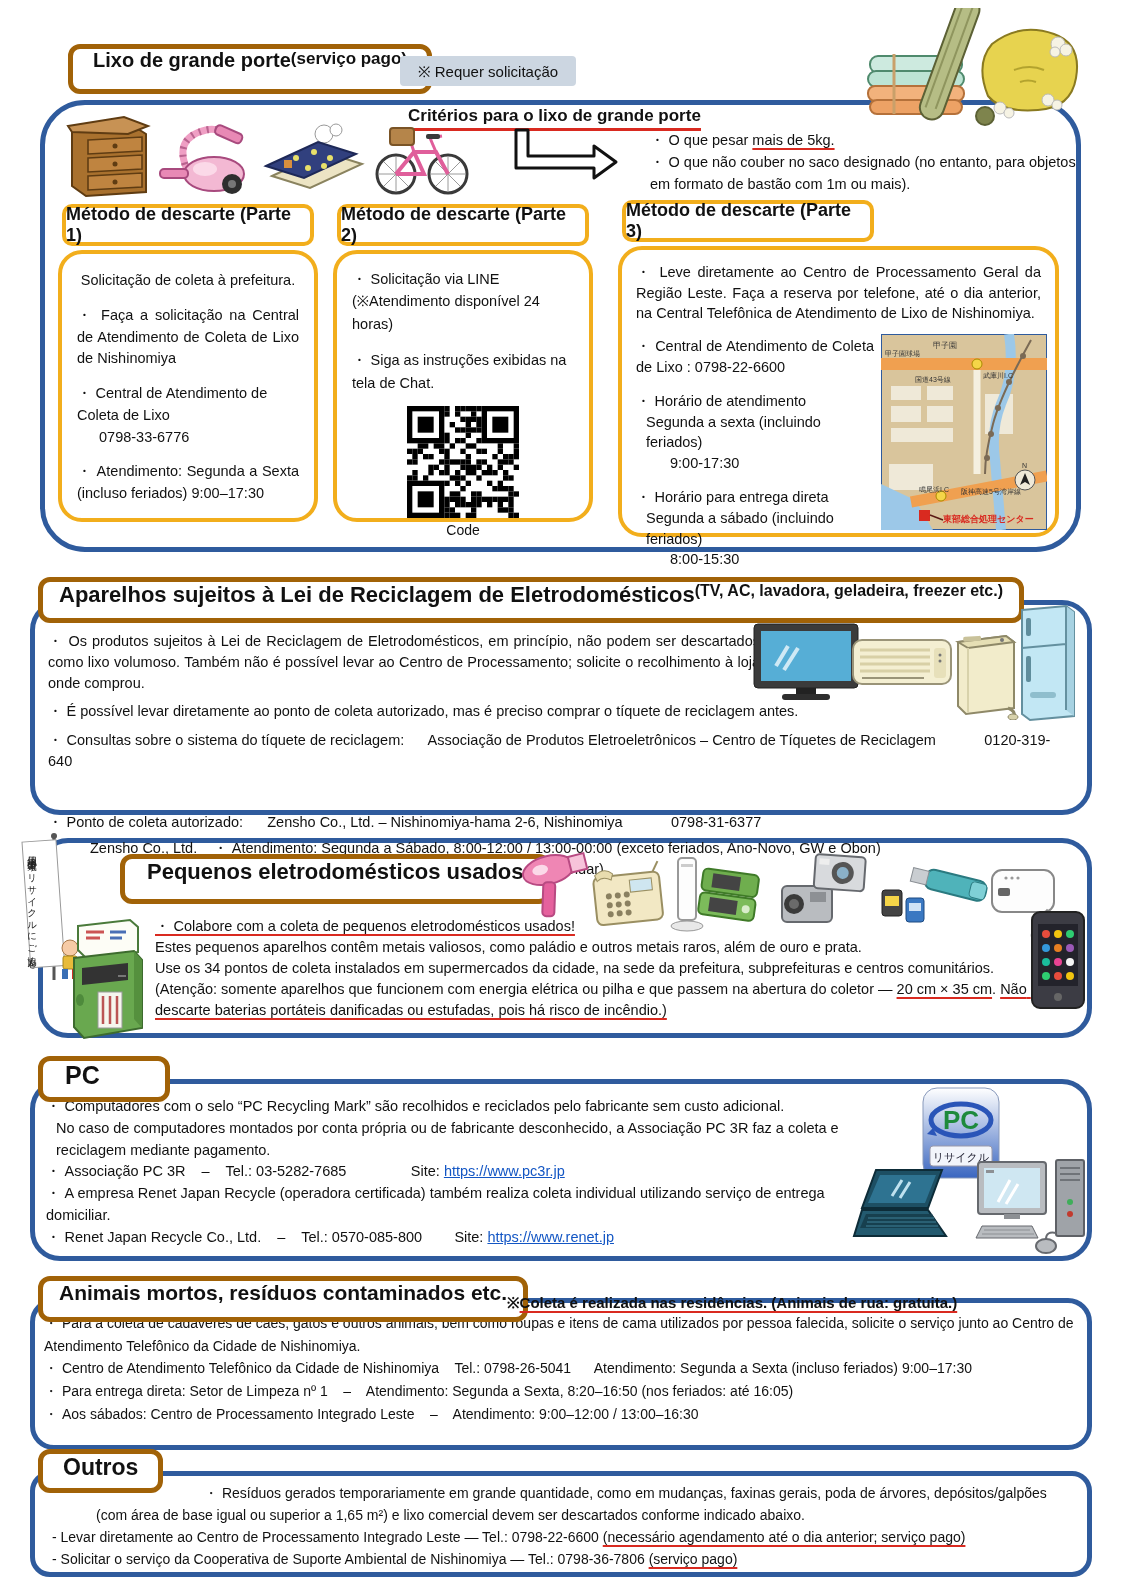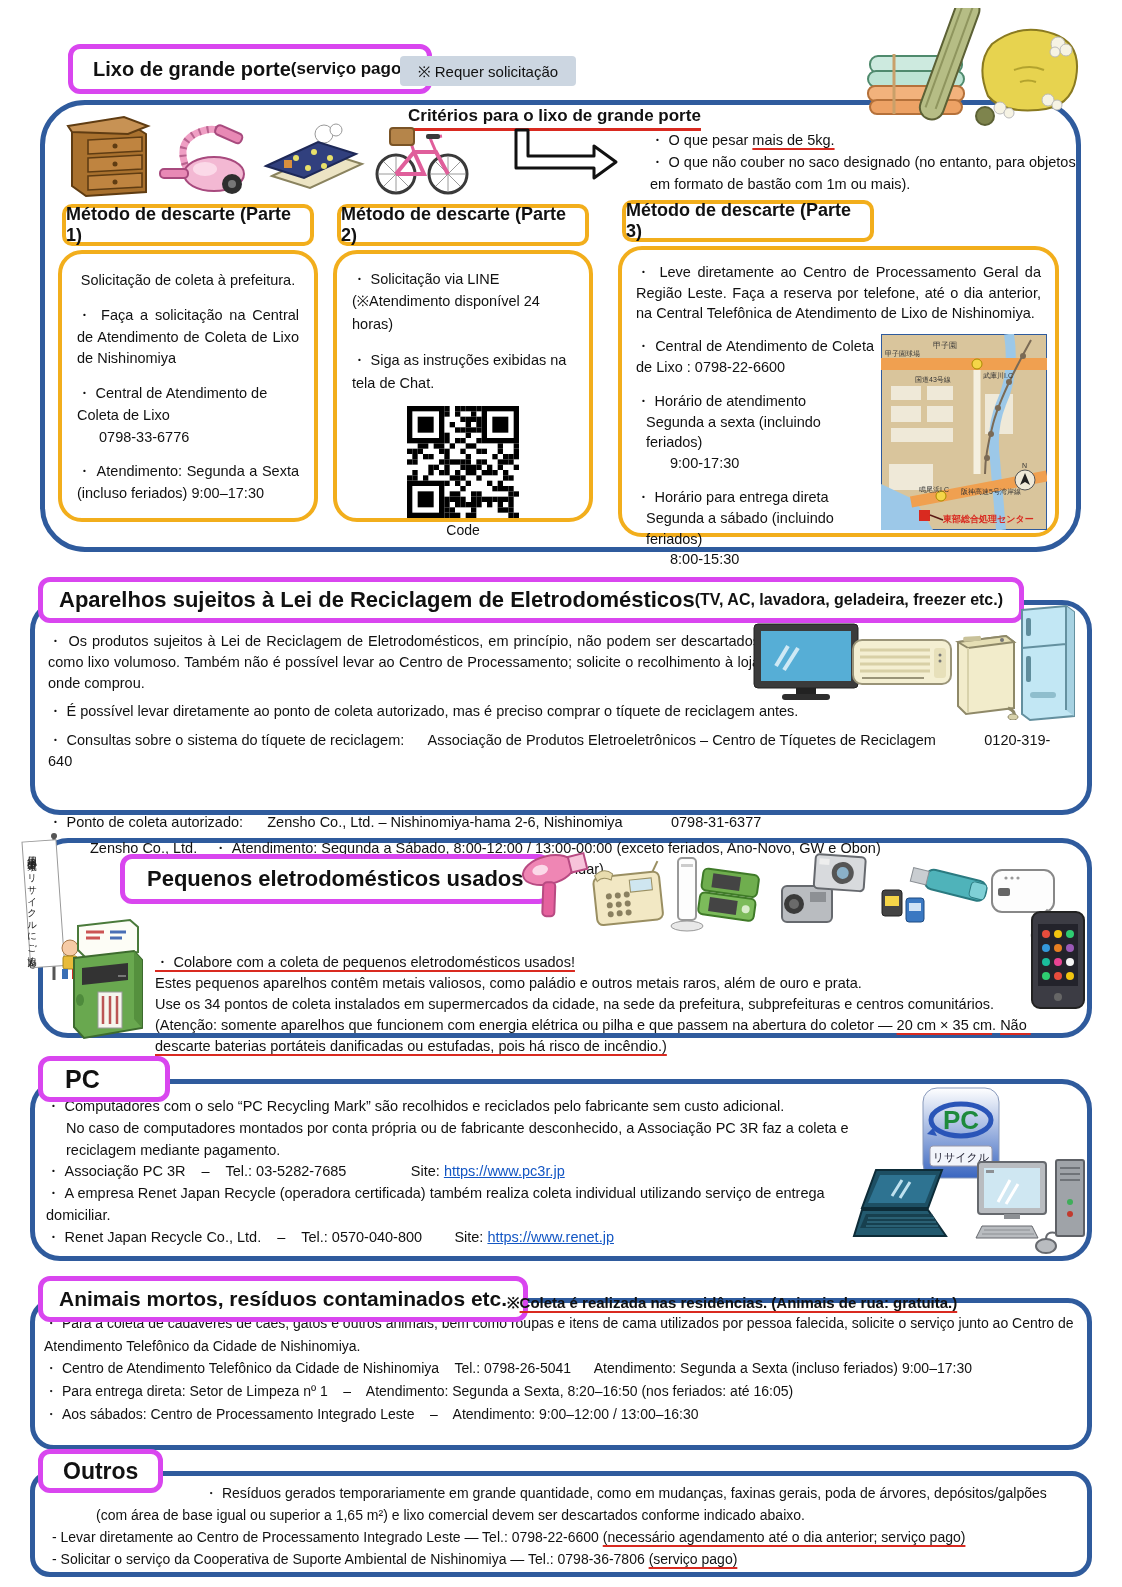--- a/index.html
+++ b/index.html
@@ -1,21 +1,21 @@
 <!DOCTYPE html>
 <html><head>
 <meta charset="utf-8">
 <style>
   html,body{margin:0;padding:0;background:#fff;}
   .page{position:relative;width:1122px;height:1587px;background:#fff;
         font-family:"Liberation Sans",sans-serif;color:#111;overflow:hidden;}
   .abs{position:absolute;}
   .container{position:absolute;background:#fff;border:5px solid #2f5b9d;box-sizing:border-box;z-index:1;}
-  .tbox{position:absolute;background:#fff;border:5px solid #d946ef;border-radius:12px;
-        display:flex;align-items:center;font-weight:bold;box-sizing:border-box;z-index:5;white-space:nowrap;}
+  .tbox{position:absolute;background:#fff;border:5px solid #a16207;border-radius:12px;
+        display:flex;align-items:flex-start;font-weight:bold;box-sizing:border-box;z-index:5;white-space:nowrap;}
   .ybox{position:absolute;background:#fff;border:4px solid #f2ae1c;box-sizing:border-box;z-index:2;}
   .ytitle{border-radius:10px;display:flex;align-items:center;justify-content:center;
           font-weight:bold;font-size:18px;z-index:3;}
   .badge{position:absolute;background:#ccd6e1;border-radius:4px;display:flex;align-items:center;
          font-size:15px;z-index:5;}
   .line{white-space:pre-wrap;}
   .ru{text-decoration:underline;text-decoration-color:#d92a20;text-decoration-thickness:2px;text-underline-offset:3px;}
   .crit-h{font-weight:bold;font-size:17px;border-bottom:3px solid #d92a20;padding-bottom:2px;display:inline-block;}
   .just{text-align:justify;}
   a.lnk{color:#1356c4;}
@@ -525,21 +525,21 @@
       <circle cx="18" cy="52" r="4" fill="#1abc9c"></circle>
         <circle cx="30" cy="52" r="4" fill="#e84393"></circle>
         <circle cx="42" cy="52" r="4" fill="#f5f5f5"></circle>
       <circle cx="18" cy="66" r="4" fill="#2ecc71"></circle>
         <circle cx="30" cy="66" r="4" fill="#e74c3c"></circle>
         <circle cx="42" cy="66" r="4" fill="#f1c40f"></circle>
     </g>
     <circle cx="30" cy="87" r="4" fill="#666"></circle>
   </svg>
 
-  <div class="abs" style="left:155px;top:952px;width:880px;font-size:14.5px;line-height:1.45;z-index:4;">
+  <div class="abs" style="left:155px;top:916px;width:880px;font-size:14.5px;line-height:1.45;z-index:4;">
     <div class="line"><span class="ru">・ Colabore com a coleta de pequenos eletrodomésticos usados!</span></div>
     <div class="line">Estes pequenos aparelhos contêm metais valiosos, como paládio e outros metais raros, além de ouro e prata.</div>
     <div class="line">Use os 34 pontos de coleta instalados em supermercados da cidade, na sede da prefeitura, subprefeituras e centros comunitários.</div>
     <div class="line"><span>(Atenção: somente aparelhos que funcionem com energia elétrica ou pilha e que passem na abertura do coletor — </span><span class="ru">20 cm × 35 cm</span><span>. </span><span class="ru">Não descarte baterias portáteis danificadas ou estufadas, pois há risco de incêndio.)</span></div>
   </div>
 
   <div class="container" style="left:30px;top:1079px;width:1062px;height:182px;border-radius:30px;"></div>
   <div class="tbox" style="left:38px;top:1056px;height:46px;padding:0 22px;font-size:25px;width:132px;">PC</div>
 
   <svg class="illus" style="left:921px;top:1086px;" width="80" height="94" viewBox="0 0 80 94">
@@ -579,24 +579,24 @@
     <rect x="88" y="2" width="28" height="76" rx="2" fill="#9fa3a8" stroke="#5e6166" stroke-width="2"></rect>
     <path d="M92 10 h20 M92 16 h20 M92 22 h20" stroke="#6f7378" stroke-width="2"></path>
     <circle cx="102" cy="44" r="3" fill="#3fae5a"></circle>
       <circle cx="102" cy="56" r="3" fill="#c23a2e"></circle>
     <ellipse cx="78" cy="88" rx="10" ry="7" fill="#b9bcc0" stroke="#66696e" stroke-width="2"></ellipse>
     <path d="M78 81 q0 -8 10 -6" fill="none" stroke="#66696e" stroke-width="2"></path>
   </svg>
 
   <div class="abs" style="left:46px;top:1096px;width:840px;font-size:14.5px;line-height:1.5;z-index:4;">
     <div class="line">・ Computadores com o selo “PC Recycling Mark” são recolhidos e reciclados pelo fabricante sem custo adicional.</div>
-    <div class="line" style="margin-left:20px;max-width:812px;">No caso de computadores montados por conta própria ou de fabricante desconhecido, a Associação PC 3R faz a coleta e reciclagem mediante pagamento.</div>
+    <div class="line" style="margin-left:10px;max-width:812px;">No caso de computadores montados por conta própria ou de fabricante desconhecido, a Associação PC 3R faz a coleta e reciclagem mediante pagamento.</div>
     <div class="line"><span>・ Associação PC 3R    –    Tel.: 03-5282-7685                </span><span>Site: </span><a class="lnk" href="#">https://www.pc3r.jp</a></div>
     <div class="line">・ A empresa Renet Japan Recycle (operadora certificada) também realiza coleta individual utilizando serviço de entrega domiciliar.</div>
-    <div class="line"><span>・ Renet Japan Recycle Co., Ltd.    –    Tel.: 0570-040-800        </span><span>Site: </span><a class="lnk" href="#">https://www.renet.jp</a></div>
+    <div class="line"><span>・ Renet Japan Recycle Co., Ltd.    –    Tel.: 0570-085-800        </span><span>Site: </span><a class="lnk" href="#">https://www.renet.jp</a></div>
   </div>
 
   <div class="container" style="left:30px;top:1298px;width:1062px;height:152px;border-radius:24px;"></div>
   <div class="tbox" style="left:38px;top:1276px;height:46px;padding:0 16px;font-size:21px;">Animais mortos, resíduos contaminados etc.</div>
   <div class="abs" style="left:507px;top:1292px;font-size:15px;font-weight:bold;z-index:5;">
     <span>※</span><span class="ru">Coleta é realizada nas residências. (Animais de rua: gratuita.)</span>
   </div>
   <div class="abs" style="left:44px;top:1312px;width:1034px;font-size:14px;line-height:1.62;z-index:4;">
     <div class="line">・ Para a coleta de cadáveres de cães, gatos e outros animais, bem como roupas e itens de cama utilizados por pessoa falecida, solicite o serviço junto ao Centro de Atendimento Telefônico da Cidade de Nishinomiya.</div>
     <div class="line">・ Centro de Atendimento Telefônico da Cidade de Nishinomiya    Tel.: 0798-26-5041      Atendimento: Segunda a Sexta (incluso feriados) 9:00–17:30</div>

